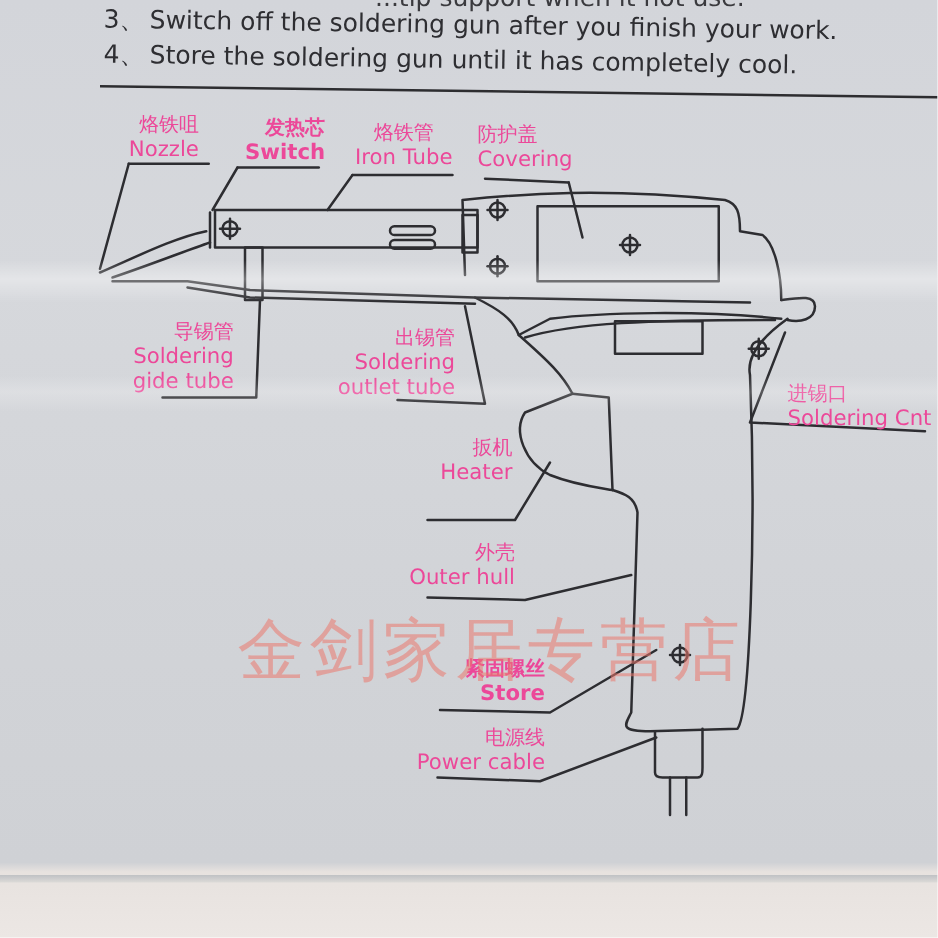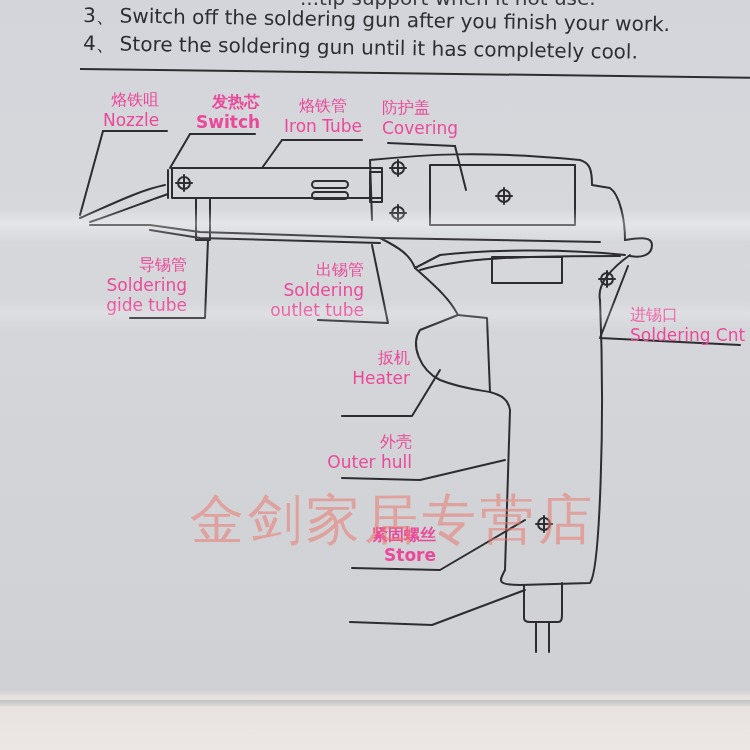--- a/index.html
+++ b/index.html
@@ -152,19 +152,23 @@
     <span class="en">Heater</span>
   </div>
   <div class="label" style="left:312px; top:432px; width:100px;">
     <span class="zh">外壳</span>
     <span class="en">Outer hull</span>
   </div>
   <div class="label" style="left:340px; top:525px; width:96px;font-weight:bold;">
     <span class="zh">紧固螺丝</span>
     <span class="en">Store</span>
   </div>
+  <div class="label" style="left:316px; top:580px; width:120px;">
+    <span class="zh">电源线</span>
+    <span class="en">Power cable</span>
+  </div>
 
   <div class="watermark">金剑家居专营店</div>
 
   <div class="glare" style="top:208px;"></div>
   <div class="glare" style="top:300px; height:30px; opacity:0.6;"></div>
 </div>
 <div class="bottom-edge"></div>
 
 </body></html>

